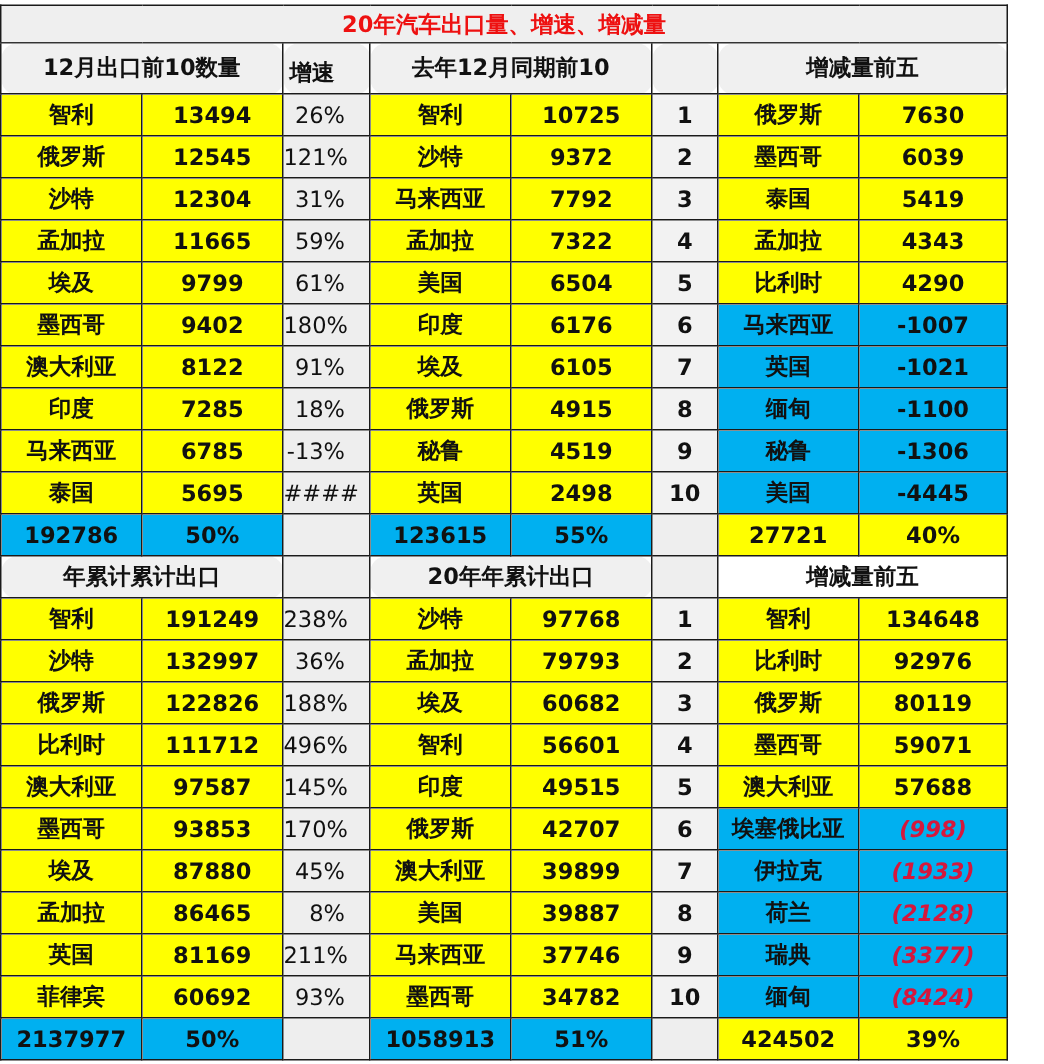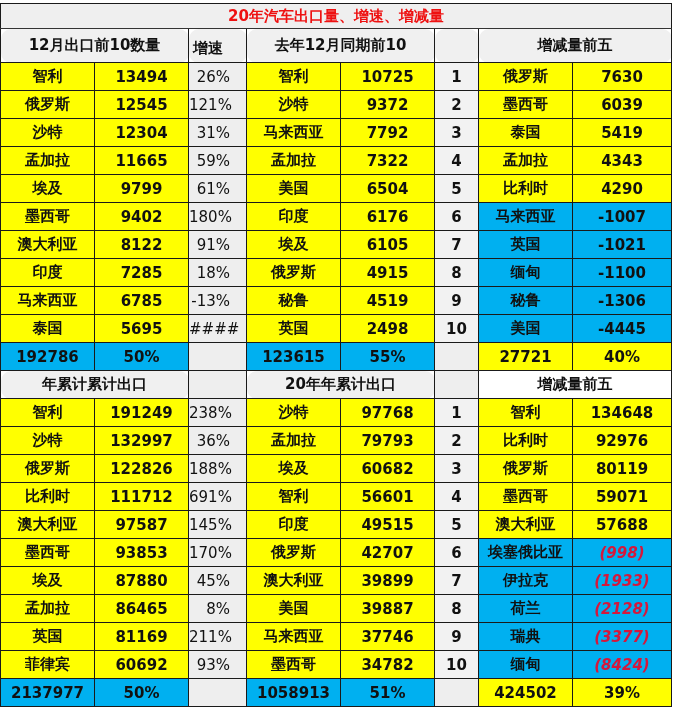--- a/index.html
+++ b/index.html
@@ -189,21 +189,21 @@
           <td class="g">188%</td>
           <td class="y">埃及</td>
           <td class="y">60682</td>
           <td class="rank">3</td>
           <td class="y">俄罗斯</td>
           <td class="y">80119</td>
         </tr>
         <tr>
           <td class="y">比利时</td>
           <td class="y">111712</td>
-          <td class="g">691%</td>
+          <td class="g">496%</td>
           <td class="y">智利</td>
           <td class="y">56601</td>
           <td class="rank">4</td>
           <td class="y">墨西哥</td>
           <td class="y">59071</td>
         </tr>
         <tr>
           <td class="y">澳大利亚</td>
           <td class="y">97587</td>
           <td class="g">145%</td>

